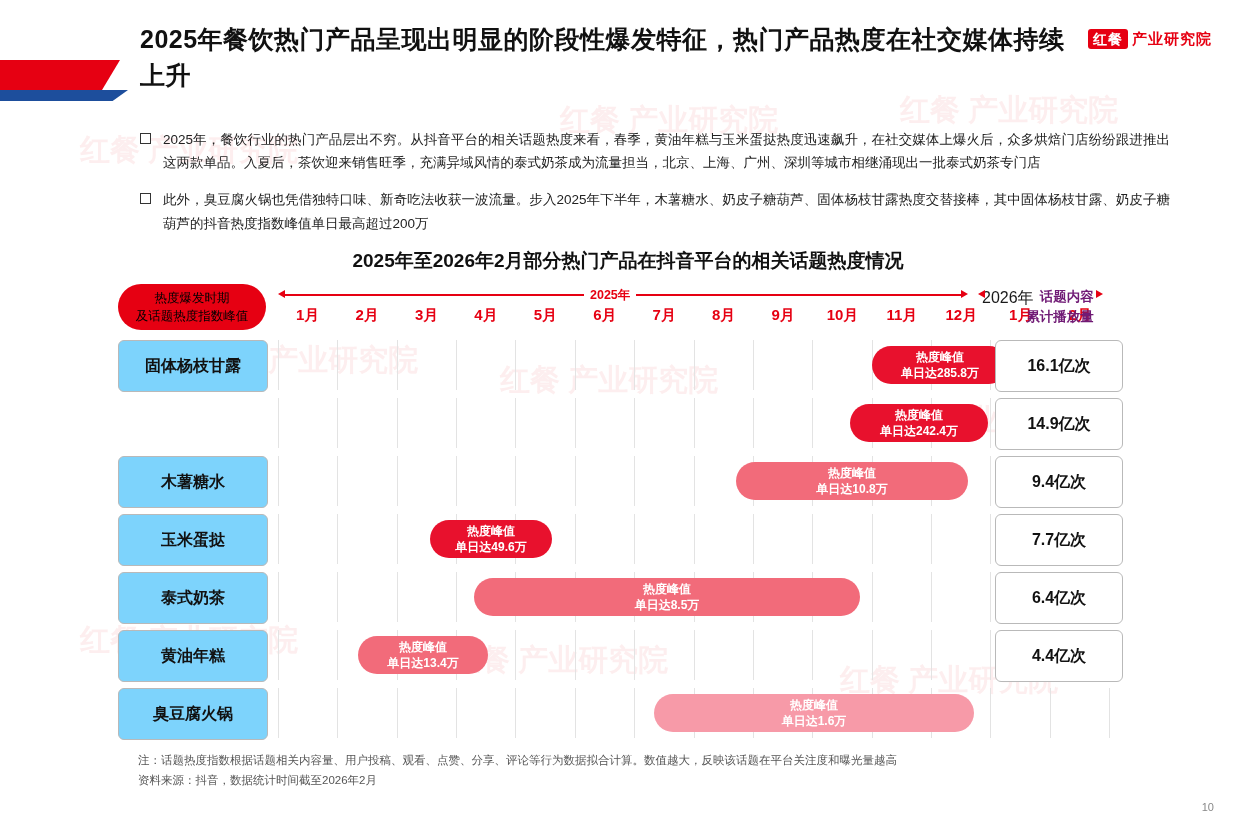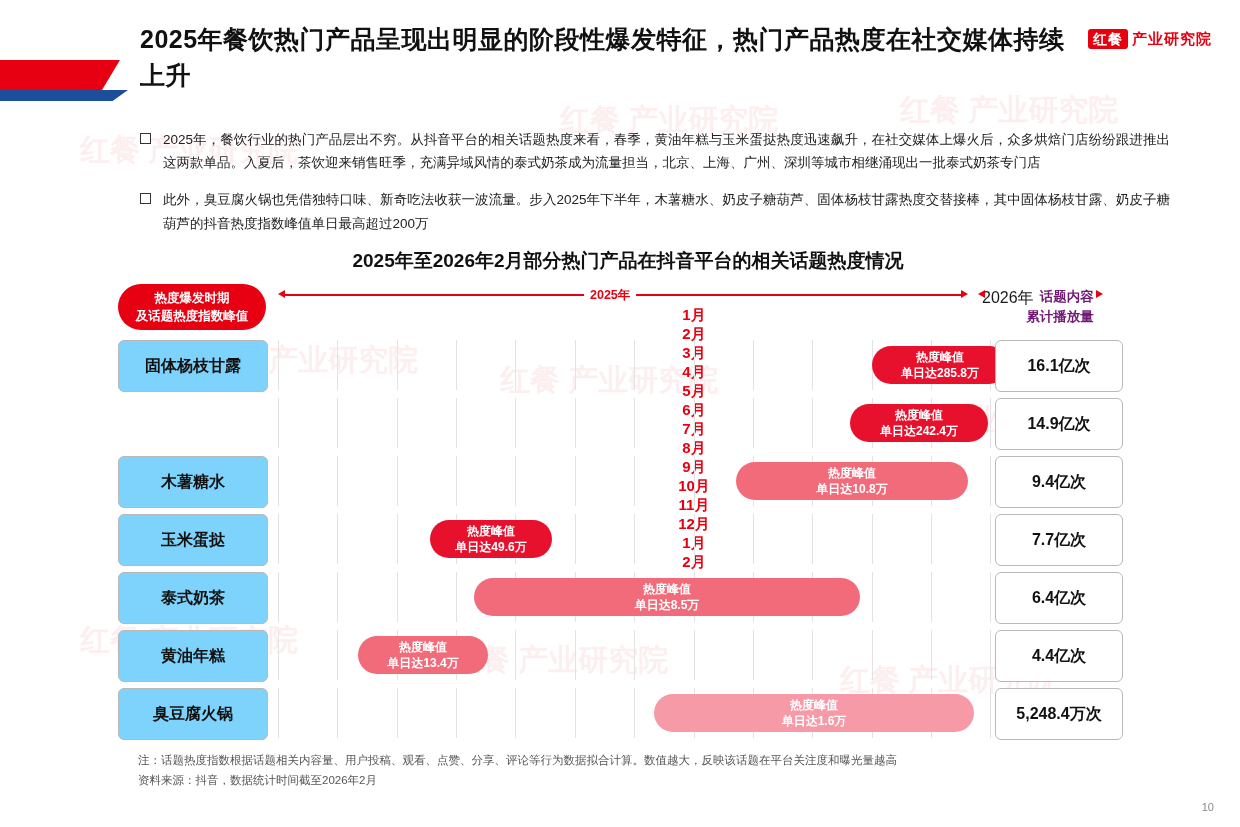--- a/index.html
+++ b/index.html
@@ -32,32 +32,32 @@
   .bullet p{margin:0;font-size:13.5px;line-height:1.72;color:#222;text-align:justify;}
 
   
   .chart-title{position:absolute;left:0;right:0;top:248px;text-align:center;
      font-size:19px;font-weight:bold;color:#111;padding-left:16px;}
 
   
   .chart{position:absolute;left:118px;top:282px;width:1005px;}
   .hdr-row{position:relative;height:52px;}
   .corner-label{position:absolute;left:0;top:2px;width:148px;height:46px;background:#e60012;
-     border-radius:23px;color:#ffffff;font-size:12.5px;font-weight:bold;line-height:1.45;
+     border-radius:23px;color:#000000;font-size:12.5px;font-weight:normal;line-height:1.45;
      display:flex;align-items:center;justify-content:center;text-align:center;}
   .year-bar{position:absolute;left:160px;top:6px;width:690px;height:14px;}
   .year-bar .arrow-line{position:absolute;top:6px;height:1.6px;background:#e60012;}
   .year-bar .cap{position:absolute;top:-1px;font-size:12.5px;font-weight:bold;color:#e60012;}
   .arrow-head{position:absolute;top:2px;width:0;height:0;border-top:4px solid transparent;
      border-bottom:4px solid transparent;}
   .ah-r{border-left:7px solid #e60012;}
   .ah-l{border-right:7px solid #e60012;}
   .year-bar2{position:absolute;left:860px;top:6px;width:125px;height:14px;}
 
-  .months{position:absolute;left:160px;top:24px;width:832px;display:flex;flex-direction:column;}
+  .months{position:absolute;left:160px;top:24px;width:832px;display:flex;}
   .months span{flex:1;text-align:center;font-size:15px;font-weight:bold;color:#e60012;}
   .total-hdr{position:absolute;right:0;top:0;width:126px;height:50px;color:#701a75;
      font-size:13.5px;font-weight:bold;line-height:1.45;display:flex;align-items:center;
      justify-content:center;text-align:right;}
 
   .rows{position:relative;margin-top:2px;}
   .row{position:relative;height:58px;margin-bottom:0;}
   .name-cell{position:absolute;left:0;top:4px;width:148px;height:50px;border:1.6px solid #b9b9b9;
      border-radius:6px;background:#7dd3fc;display:flex;align-items:center;justify-content:center;
      font-size:16px;font-weight:bold;color:#111;}
@@ -332,21 +332,20 @@
           <div></div>
           <div></div>
           <div></div>
           <div></div>
           <div></div>
       </div>
       <div class="bar" style="left:536px;width:320px;background:#f79aa8;">
         <span>热度峰值</span>
         <span>单日达1.6万</span>
       </div>
-      <div class="total-cell">5,248.4万次</div>
     </div>
 
   </div>
 </div>
 
 <div class="notes">
   <div>注：话题热度指数根据话题相关内容量、用户投稿、观看、点赞、分享、评论等行为数据拟合计算。数值越大，反映该话题在平台关注度和曝光量越高</div>
   <div>资料来源：抖音，数据统计时间截至2026年2月</div>
 </div>
 

